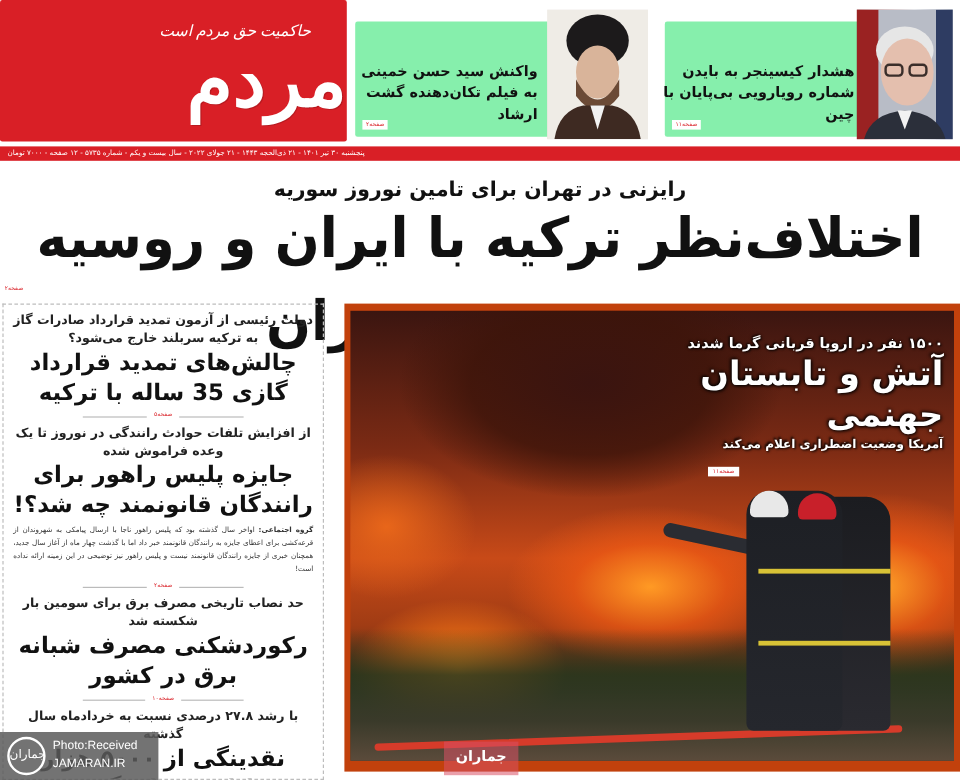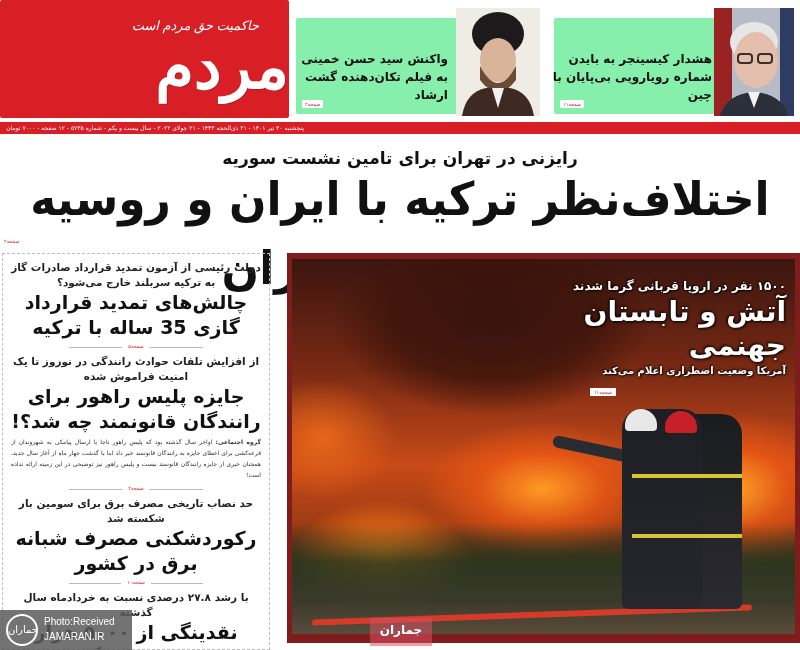--- a/index.html
+++ b/index.html
@@ -1,21 +1,21 @@
 <!DOCTYPE html>
 <html><head>
 <meta charset="utf-8">
 <style>
   * { box-sizing: border-box; margin: 0; padding: 0; }
   html, body { width: 800px; height: 650px; overflow: hidden; background: #ffffff; }
   body { font-family: "DejaVu Sans", sans-serif; position: relative; color: #111; }
 
   
   .masthead { position: absolute; left: 0; top: 0; width: 289px; height: 118px; background: #d91f26; border-radius: 2px; overflow: hidden; }
-  .masthead .slogan { position: absolute; right: 30px; top: 18px; color: #fff; font-family: Liberation Sans, sans-serif; font-style: italic; font-size: 13px; direction: rtl; }
+  .masthead .slogan { position: absolute; right: 30px; top: 18px; color: #fff; font-family: Liberation Serif, serif; font-style: italic; font-size: 13px; direction: rtl; }
   .masthead .logo { position: absolute; left: 14px; top: 22px; color: #fff; font-family: "DejaVu Serif", serif; font-weight: bold; font-size: 62px; line-height: 90px; direction: rtl; letter-spacing: -1px; text-shadow: 1px 1px 0 rgba(0,0,0,0.15); }
 
   
   .teaser { position: absolute; top: 18px; height: 96px; background: #86efac; border-radius: 2px; }
   .teaser .txt { position: absolute; direction: rtl; text-align: right; font-weight: bold; font-size: 12px; line-height: 18px; color: #111; }
   .teaser .page-ref { position: absolute; left: 6px; bottom: 6px; background: #fff; color: #d91f26; font-size: 5px; padding: 1px 3px; }
   .teaser .photo { position: absolute; top: -10px; height: 108px; overflow: hidden; }
 
   .t1 { left: 296px; width: 236px; }
   .t1 .txt { right: 84px; top: 32px; width: 150px; }
@@ -39,21 +39,21 @@
   .story { direction: rtl; text-align: center; padding: 0 6px; }
   .story .sub { font-weight: bold; font-size: 10.5px; line-height: 15px; color: #222; }
   .story .head { font-weight: bold; font-size: 19px; line-height: 25px; color: #111; }
   .story .body { font-size: 6px; line-height: 11px; text-align: justify; color: #333; padding: 2px 2px; }
   .story .body b { font-weight: bold; }
   .sep { position: relative; height: 10px; margin: 2px 0; }
   .sep .line { position: absolute; left: 60px; right: 60px; top: 5px; height: 1px; background: #bbb; }
   .sep .pref { position: absolute; left: 50%; top: 1px; transform: translateX(-50%); background: #fff; color: #d91f26; font-size: 5px; padding: 0 6px; }
 
   
-  .photo-frame { position: absolute; left: 287px; top: 253px; width: 513px; height: 390px; background: #7f1d1d; }
+  .photo-frame { position: absolute; left: 287px; top: 253px; width: 513px; height: 390px; background: #c2410c; }
   .fire { position: absolute; left: 5px; top: 6px; width: 503px; height: 375px; overflow: hidden;
           background:
             radial-gradient(ellipse 120px 80px at 90px 300px, #ff8a1a 0%, rgba(255,120,20,0.6) 40%, rgba(0,0,0,0) 75%),
             radial-gradient(ellipse 160px 90px at 250px 230px, #ff9a24 0%, rgba(240,90,20,0.7) 40%, rgba(0,0,0,0) 75%),
             radial-gradient(ellipse 140px 100px at 440px 230px, #ffa328 0%, rgba(240,90,20,0.7) 40%, rgba(0,0,0,0) 78%),
             radial-gradient(ellipse 100px 80px at 30px 180px, #e8661a 0%, rgba(0,0,0,0) 75%),
             radial-gradient(ellipse 200px 120px at 200px 60px, #3a1410 0%, rgba(60,20,10,0.8) 50%, rgba(0,0,0,0) 80%),
             linear-gradient(180deg, #3b1510 0%, #7a2a14 30%, #c84a18 55%, #a03c14 70%, #2f2a18 85%, #4a3a2a 100%); }
   .fire .brush { position: absolute; left: 0; bottom: 0; width: 100%; height: 110px;
           background: linear-gradient(180deg, rgba(40,50,30,0) 0%, rgba(40,55,30,0.85) 35%, #3a3a2a 70%, #5b4b3b 100%); }
@@ -123,35 +123,35 @@
     <div>هشدار کیسینجر به بایدن</div>
     <div>شماره رویارویی بی‌پایان با چین</div>
   </div>
   <div class="page-ref">صفحه۱۱</div>
 </div>
 
 <div class="datebar">
   <div class="dtext">پنجشنبه ۳۰ تیر ۱۴۰۱ - ۲۱ ذی‌الحجه ۱۴۴۳ - ۲۱ جولای ۲۰۲۲ - سال بیست و یکم - شماره ۵۷۳۵ - ۱۲ صفحه - ۷۰۰۰ تومان</div>
 </div>
 
-<div class="kicker">رایزنی در تهران برای تامین نشست سوریه</div>
+<div class="kicker">رایزنی در تهران برای تامین نوروز سوریه</div>
 <div class="main-headline">اختلاف‌نظر ترکیه با ایران و روسیه در نشست تهران</div>
 <div class="main-page-ref">صفحه۲</div>
 
 <div class="leftcol">
   <div class="story" style="padding-top:6px;">
     <div class="sub">دولت رئیسی از آزمون تمدید قرارداد صادرات گاز به ترکیه سربلند خارج می‌شود؟</div>
     <div class="head">چالش‌های تمدید قرارداد گازی 35 ساله با ترکیه</div>
     <div class="sep">
         <div class="line"></div>
         <div class="pref">صفحه۵</div>
       </div>
   </div>
   <div class="story">
-    <div class="sub">از افزایش تلفات حوادث رانندگی در نوروز تا یک امنیت فراموش شده</div>
+    <div class="sub">از افزایش تلفات حوادث رانندگی در نوروز تا یک وعده فراموش شده</div>
     <div class="head">جایزه پلیس راهور برای رانندگان قانونمند چه شد؟!</div>
     <div class="body"><b>گروه اجتماعی:</b> <span>اواخر سال گذشته بود که پلیس راهور ناجا با ارسال پیامکی به شهروندان از قرعه‌کشی برای اعطای جایزه به رانندگان قانونمند خبر داد اما با گذشت چهار ماه از آغاز سال جدید، همچنان خبری از جایزه رانندگان قانونمند نیست و پلیس راهور نیز توضیحی در این زمینه ارائه نداده است!</span></div>
     <div class="sep">
         <div class="line"></div>
         <div class="pref">صفحه۲</div>
       </div>
   </div>
   <div class="story">
     <div class="sub">حد نصاب تاریخی مصرف برق برای سومین بار شکسته شد</div>
     <div class="head">رکوردشکنی مصرف شبانه برق در کشور</div>

